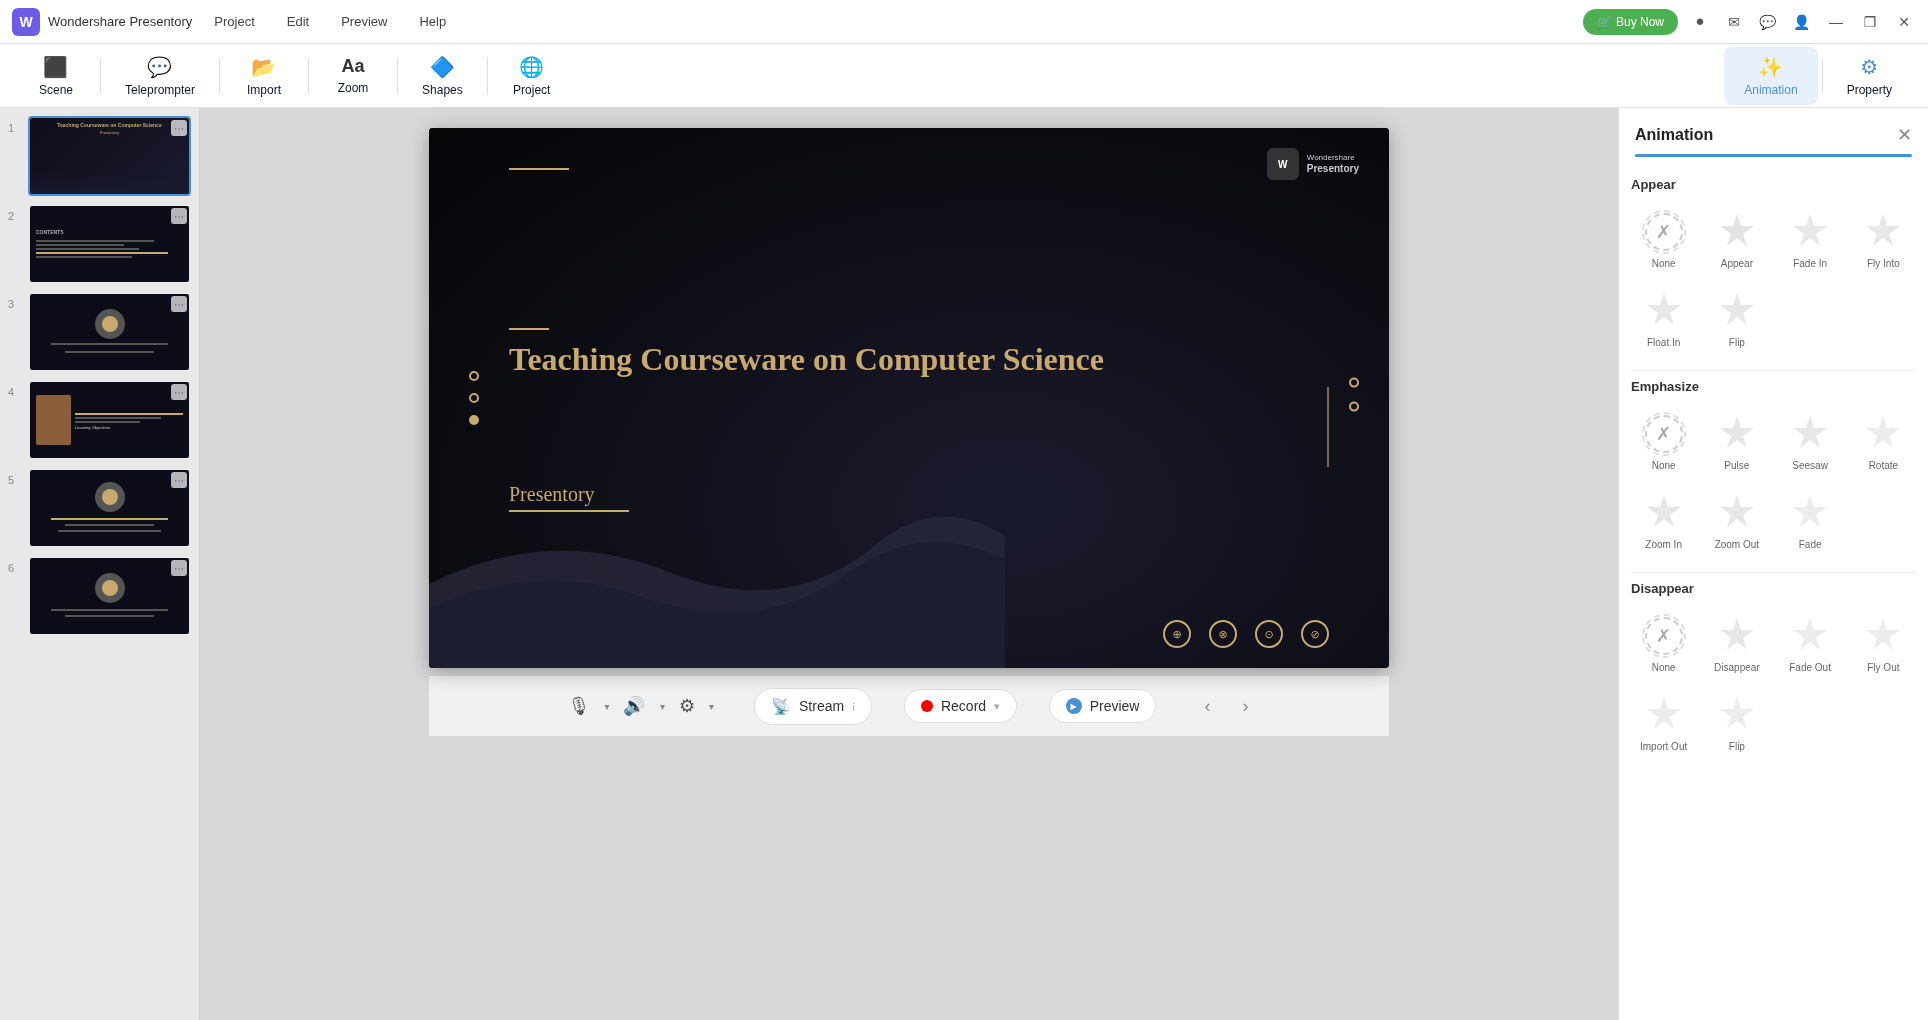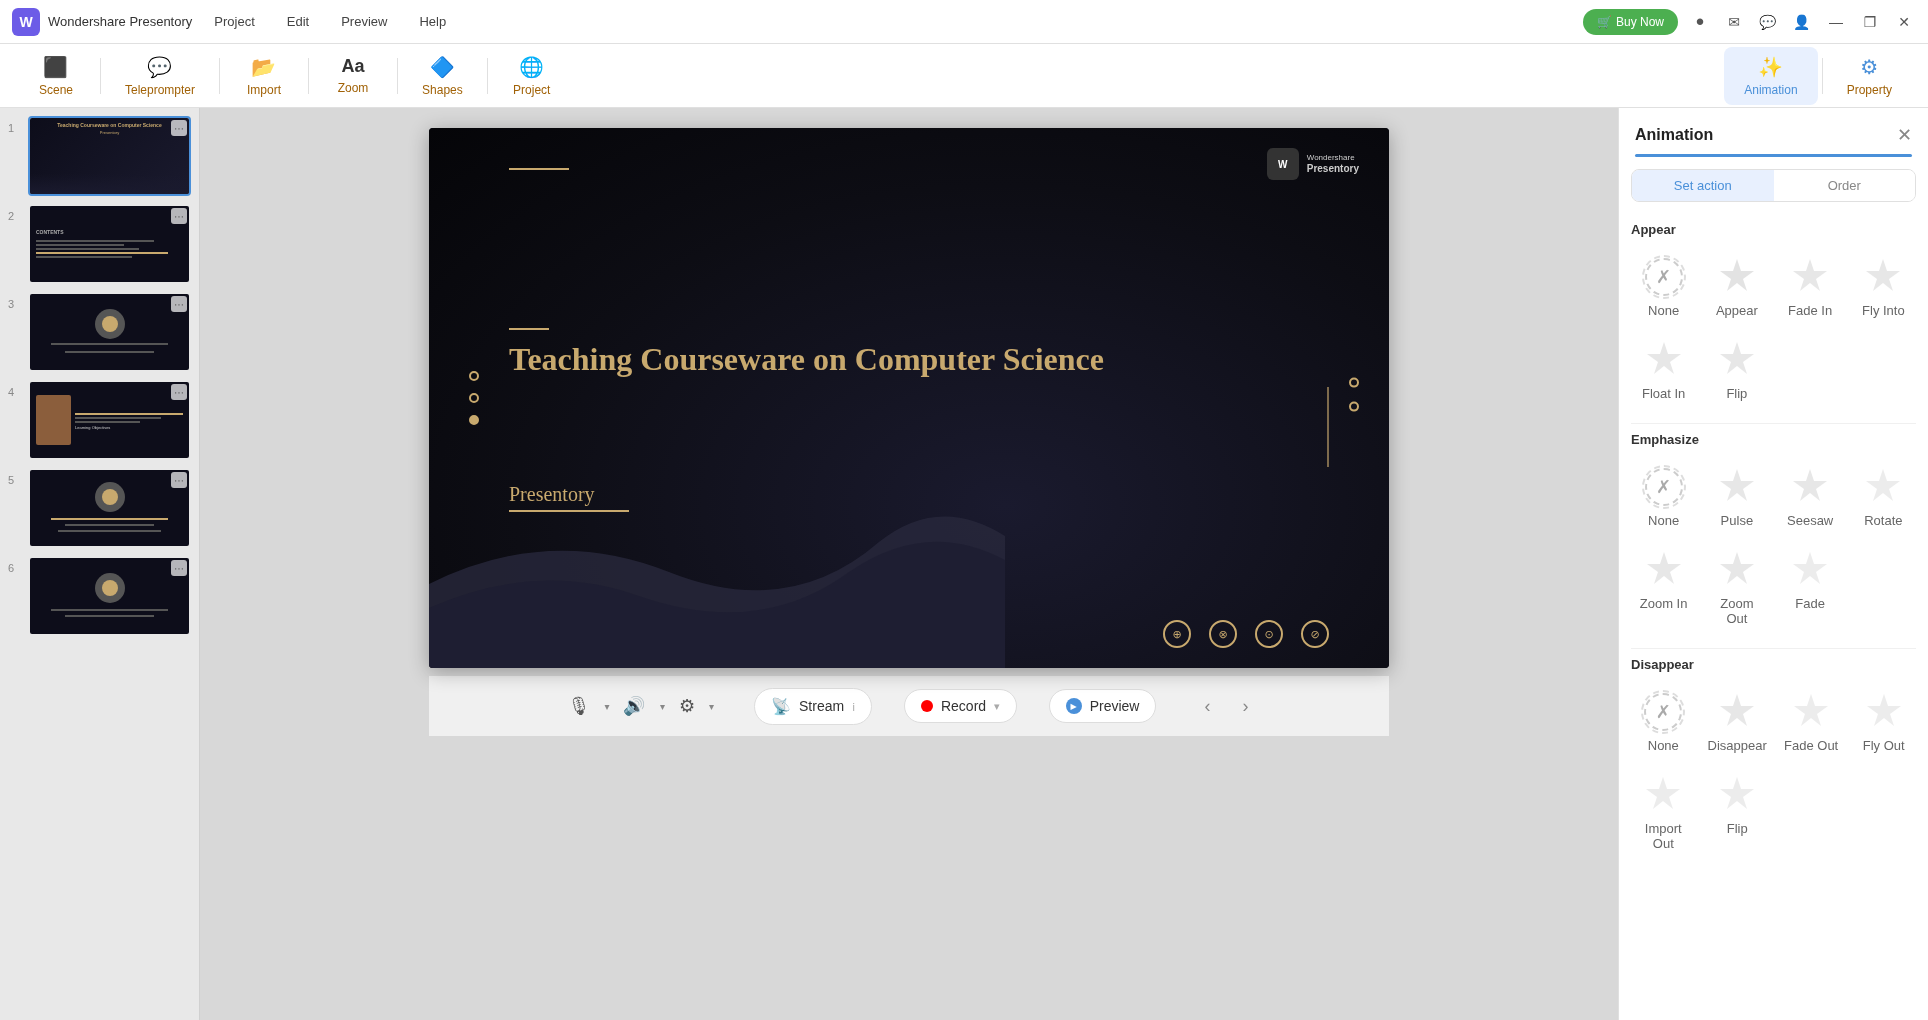--- a/index.html
+++ b/index.html
@@ -101,21 +101,21 @@
       display: flex;
       flex-direction: column;
       align-items: center;
       gap: 4px;
       padding: 8px 20px;
       cursor: pointer;
       border-radius: 8px;
       min-width: 80px;
     }
     .toolbar-item .icon { font-size: 20px; }
-    .toolbar-item .label { font-size: 12px; color: #a16207; }
+    .toolbar-item .label { font-size: 12px; color: #0f172a; }
     .toolbar-separator { width: 1px; height: 36px; background: #e0e0e0; margin: 0 4px; }
 
     
     .main-area {
       flex: 1;
       display: flex;
       overflow: hidden;
     }
 
     
@@ -455,21 +455,21 @@
     .anim-icon {
       width: 44px;
       height: 44px;
       display: flex;
       align-items: center;
       justify-content: center;
       color: #ccc;
       font-size: 22px;
     }
     .anim-label {
-      font-size: 13px;
+      font-size: 10px;
       color: #666;
       text-align: center;
     }
     .anim-none .anim-icon {
       border: 2px dashed #ddd;
       border-radius: 50%;
       color: #aaa;
       font-size: 14px;
     }
     .section-divider {
@@ -741,24 +741,20 @@
       </div>
     </div>
   </div>
 
   <div class="right-panel">
     <div class="panel-header">
       <span class="panel-title">Animation</span>
       <button class="panel-close">✕</button>
     </div>
     <div style="height:3px;background:#4a90d9;margin:8px 16px 0 16px;border-radius:2px"></div>
-    <div class="panel-tabs">
-      <button class="panel-tab active">Set action</button>
-      <button class="panel-tab">Order</button>
-    </div>
     <div class="panel-content">
 
       <div class="section-title">Appear</div>
       <div class="animation-grid">
 
         <div class="anim-item anim-none">
           <div class="anim-icon">
             <div style="width:38px;height:38px;border:2px dashed #ccc;border-radius:50%;display:flex;align-items:center;justify-content:center;color:#aaa;font-size:18px">✗</div>
           </div>
           <span class="anim-label">None</span>

